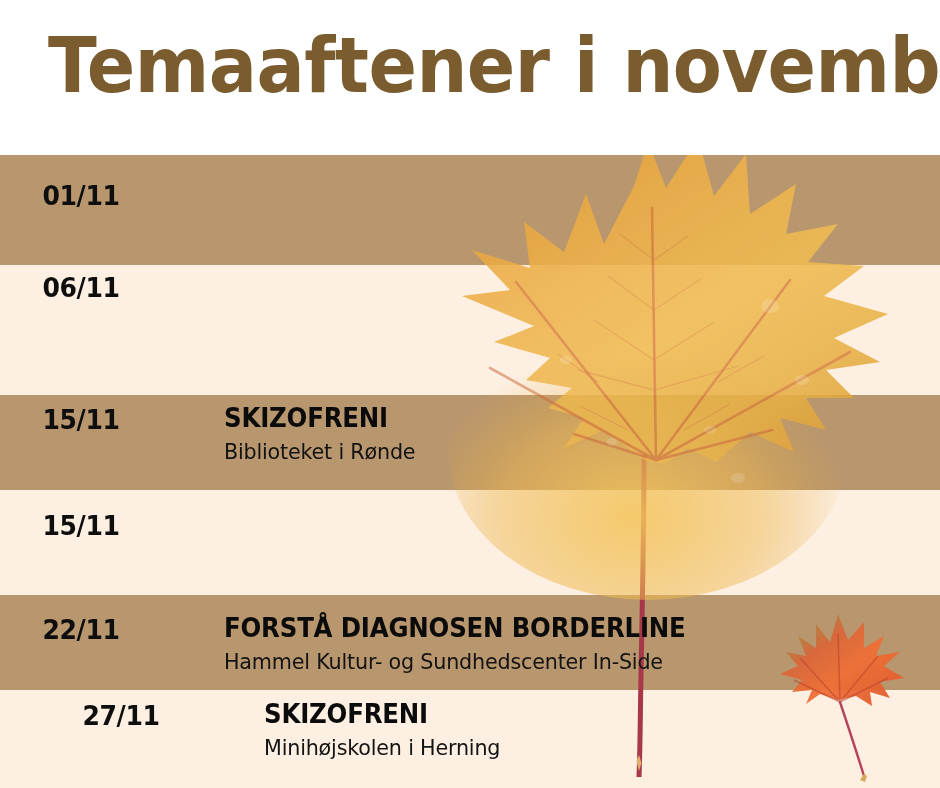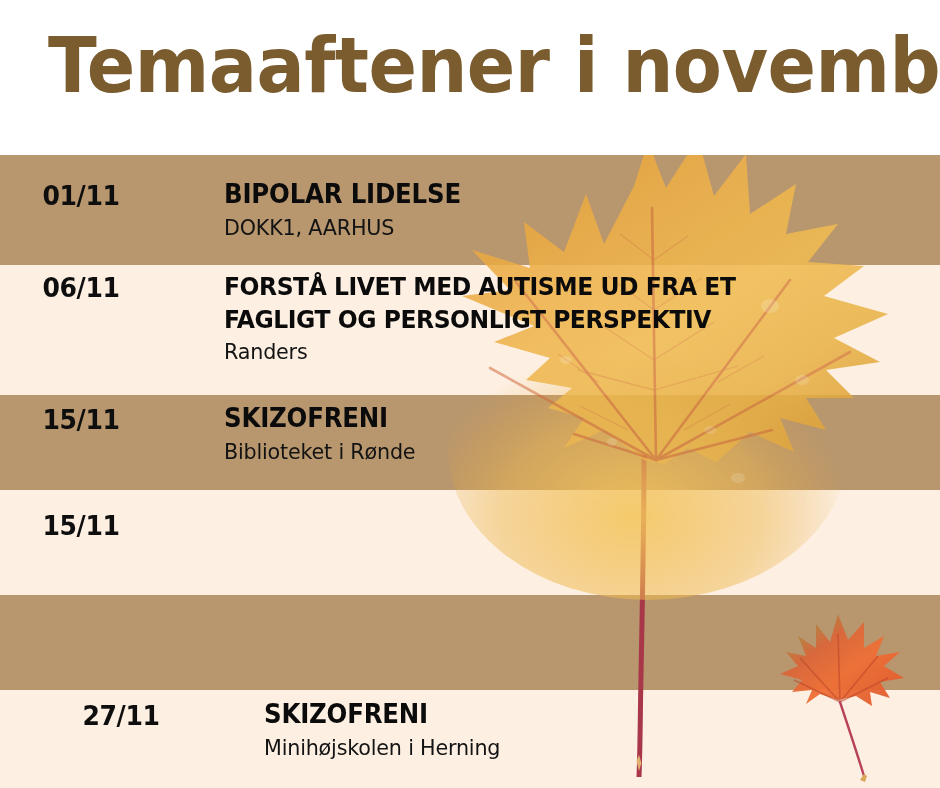--- a/index.html
+++ b/index.html
@@ -252,46 +252,45 @@
   </div>
 
   <div class="title-zone">
     <div class="poster-title">Temaaftener i november</div>
   </div>
 
   <div class="rows">
 
     <div class="event-row" style="top:178px;">
       <div class="row-date">01/11</div>
-      <div class="row-body">
-        <div class="row-title">BIPOLAR LIDELSE</div>
-        <div class="row-venue">DOKK1, AARHUS</div>
-      </div>
     </div>
 
     <div class="event-row" style="top:270px;">
       <div class="row-date">06/11</div>
-      <div class="row-body">
-        <div class="row-title tight" style="max-width:620px;">FORSTÅ LIVET MED AUTISME UD FRA ET FAGLIGT OG PERSONLIGT PERSPEKTIV</div>
-        <div class="row-venue">Randers</div>
-      </div>
     </div>
 
     <div class="event-row" style="top:402px;">
       <div class="row-date">15/11</div>
       <div class="row-body">
         <div class="row-title">SKIZOFRENI</div>
         <div class="row-venue">Biblioteket i Rønde</div>
       </div>
     </div>
 
     <div class="event-row" style="top:508px;">
       <div class="row-date">15/11</div>
     </div>
 
+    <div class="event-row" style="top:612px;">
+      <div class="row-date">22/11</div>
+      <div class="row-body">
+        <div class="row-title">FORSTÅ DIAGNOSEN BORDERLINE</div>
+        <div class="row-venue">Hammel Kultur- og Sundhedscenter In-Side</div>
+      </div>
+    </div>
 
     <div class="event-row" style="top:698px;padding-left:40px;">
       <div class="row-date">27/11</div>
       <div class="row-body">
         <div class="row-title">SKIZOFRENI</div>
         <div class="row-venue">Minihøjskolen i Herning</div>
       </div>
     </div>
 
   </div>

